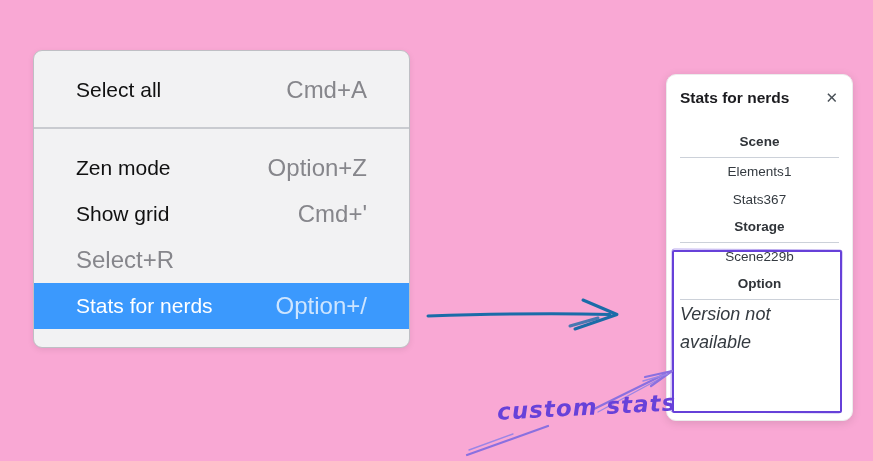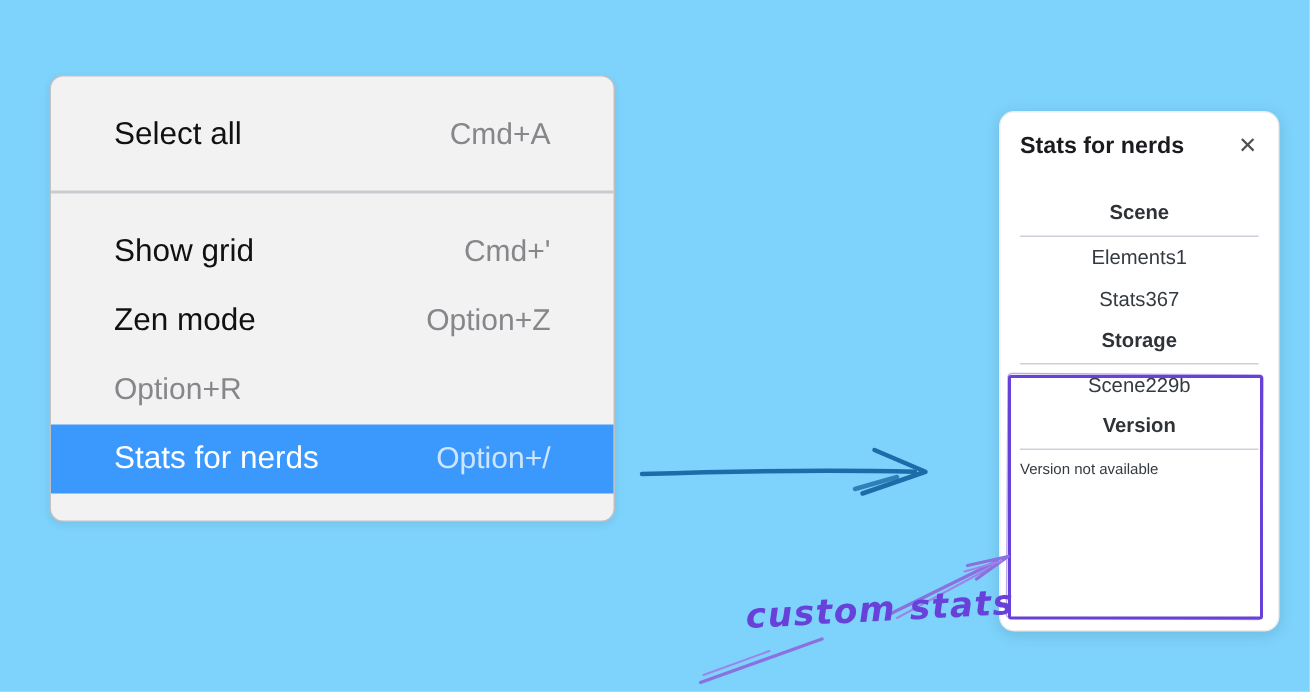--- a/index.html
+++ b/index.html
@@ -1,30 +1,30 @@
 <!DOCTYPE html>
 <html><head>
 <meta charset="utf-8">
 <style>
   * { margin:0; padding:0; box-sizing:border-box; }
   body { background:#fff; font-family:"Liberation Sans", sans-serif; }
-  .stage { position:relative; width:873px; height:461px; background:#7dd3fc; overflow:hidden; }
+  .stage { position:relative; width:873px; height:461px; background:#f9a8d4; overflow:hidden; }
 
   
   .menu {
     position:absolute; left:33px; top:50px; width:377px;
     background:#f2f2f3; border:1px solid #bfbfc4; border-radius:9px;
     padding:16px 0 18px 0;
     box-shadow:0 2px 6px rgba(0,0,0,.08);
   }
   .menu-item {
     height:46px; display:flex; align-items:center; justify-content:space-between;
     padding:0 42px 0 42px; font-size:21px; color:#111; cursor:default;
   }
-  .mi-shortcut { color:#86868b; font-size:20px; }
+  .mi-shortcut { color:#86868b; font-size:24px; }
   .menu-item.active { background:#3b99fd; }
   .menu-item.active .mi-label { color:#fff; }
   .menu-item.active .mi-shortcut { color:rgba(255,255,255,.75); }
   .menu-sep {
     height:0; border-top:2px solid #c9cbd0; margin:14px 0 16px 0;
   }
 
   
   .blue-arrow { position:absolute; left:420px; top:296px; }
   .blue-arrow path { stroke:#1b6ca8; stroke-width:3; fill:none; stroke-linecap:round; stroke-linejoin:round; }
@@ -36,21 +36,21 @@
     box-shadow:0 2px 10px rgba(0,0,0,.12);
     padding:12px 13px; color:#343a40;
   }
   .panel-header { display:flex; align-items:center; justify-content:space-between; margin-bottom:24px; }
   .panel-title { font-size:15.5px; font-weight:bold; color:#1b1b1f; line-height:22px; }
   .panel-close { font-size:15px; color:#495057; line-height:22px; cursor:pointer; padding:0 1px; }
   .sec-h { text-align:center; font-weight:bold; font-size:13.5px; color:#2f3338; line-height:18px; margin-bottom:6px; }
   .section + .section .sec-h { margin-top:4px; }
   .sec-line { border-top:1px solid #ccd1d9; }
   .stat-row { display:flex; justify-content:center; font-size:13.5px; line-height:28px; color:#343a40; }
-  .stat-note { font-size:10px; line-height:28px; color:#343a40; }
+  .stat-note { font-size:18px; line-height:28px; color:#343a40;font-style:italic; }
 
   
   .purple-rect {
     position:absolute; left:672px; top:250px; width:170px; height:163px;
     border:2px solid #6741d9; border-radius:2px; pointer-events:none;
   }
   .purple-rect::before {
     content:""; position:absolute; inset:-3px -2px -2px -3px;
     border:1.5px solid rgba(103,65,217,.45); border-radius:3px;
     transform:rotate(.4deg);
@@ -70,29 +70,29 @@
 
 <div class="stage">
 
   <div class="menu">
     <div class="menu-item">
       <span class="mi-label">Select all</span>
       <span class="mi-shortcut">Cmd+A</span>
     </div>
     <div class="menu-sep"></div>
     <div class="menu-item">
+      <span class="mi-label">Zen mode</span>
+      <span class="mi-shortcut">Option+Z</span>
+    </div>
+    <div class="menu-item">
       <span class="mi-label">Show grid</span>
       <span class="mi-shortcut">Cmd+'</span>
     </div>
     <div class="menu-item">
-      <span class="mi-label">Zen mode</span>
-      <span class="mi-shortcut">Option+Z</span>
-    </div>
-    <div class="menu-item">
-      <span class="mi-shortcut">Option+R</span>
+      <span class="mi-shortcut">Select+R</span>
     </div>
     <div class="menu-item active">
       <span class="mi-label">Stats for nerds</span>
       <span class="mi-shortcut">Option+/</span>
     </div>
   </div>
 
   <svg class="blue-arrow" width="210" height="42" viewBox="0 0 210 42">
     <path d="M 8 20 C 70 18 130 17 190 18.5"></path>
     <path d="M 163 4 L 197 18.5 L 155 33"></path>
@@ -121,21 +121,21 @@
     <div class="section">
       <div class="sec-h">Storage</div>
       <div class="sec-line"></div>
       <div class="stat-row">
         <span>Scene</span>
         <span>229b</span>
       </div>
     </div>
 
     <div class="section">
-      <div class="sec-h">Version</div>
+      <div class="sec-h">Option</div>
       <div class="sec-line"></div>
       <div class="stat-note">Version not available</div>
     </div>
   </div>
 
   <div class="purple-rect"></div>
 
   <svg class="purple-arrow" width="235" height="105" viewBox="0 0 235 105">
     <path d="M 12 97 L 93 68"></path>
     <path class="thin" d="M 14 92 L 58 76"></path>

